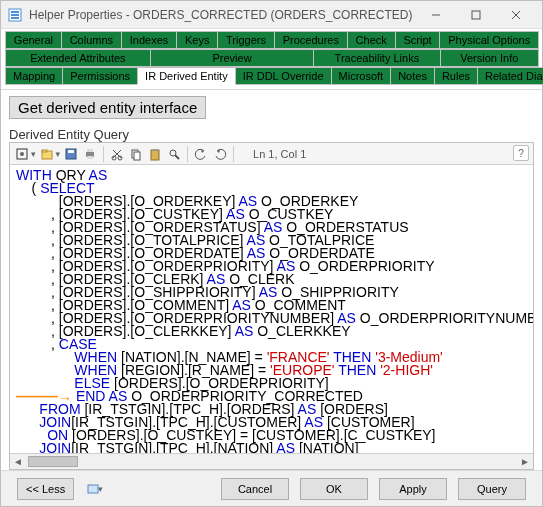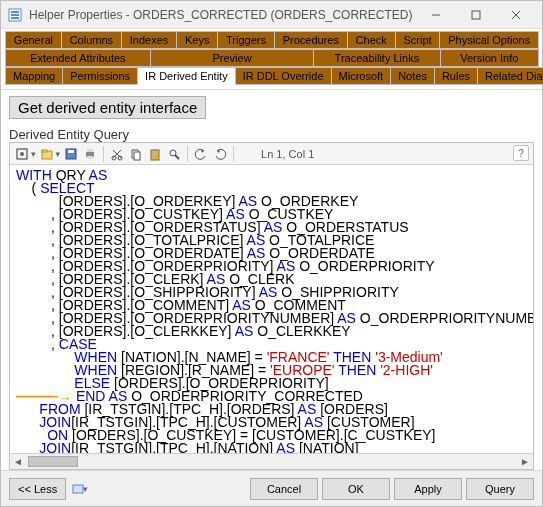--- a/index.html
+++ b/index.html
@@ -20,21 +20,21 @@
     color: #555;
   }
   .titlebar .icon { width: 16px; height: 16px; margin-right: 6px; display:flex; align-items:center; justify-content:center;}
   .title-text { flex: 1; font-size: 12px; }
   .winbtn { width: 40px; height: 24px; display:flex; align-items:center; justify-content:center; color:#777; }
 
   .tabs-area { padding: 2px 4px 4px 4px; border-bottom: 1px solid #d9d9d9; }
   .tabrow { display:flex; }
   .tab {
     border: 1px solid #c0c0c0;
-    background: #a16207;
+    background: #15803d;
     padding: 2px 7px;
     font-size: 11px;
     text-align: center;
     cursor: default;
     white-space: nowrap;
     margin-right: -1px;
     flex: 1 1 auto;
   }
   .tab.active { background: #fff; border-bottom: 1px solid #fff; position: relative; z-index: 2;}
   
@@ -51,21 +51,21 @@
   .editor-frame { margin: 0 8px; border: 1px solid #c0c0c0; flex: 1; display:flex; flex-direction: column; min-height: 0;}
   .editor-toolbar {
     height: 22px; border-bottom: 1px solid #d0d0d0; background: #f5f5f5;
     display:flex; align-items:center; padding: 0 4px; gap: 3px;
     font-size: 11px; color: #555;
   }
   .tbtn { width: 16px; height: 16px; display:flex; align-items:center; justify-content:center; }
   .tbtn svg { display:block; }
   .tsep { width:1px; height:16px; background:#ccc; margin: 0 2px; }
   .dd { font-size: 9px; color: #666; margin-left:-2px; }
-  .status { margin-left: 22px; color:#555; }
+  .status { margin-left: 14px; color:#555; }
 
   .code-area { flex:1; overflow:hidden; position: relative; }
   .code {
     font-family: Liberation Sans, sans-serif;
     font-size: 14px;
     line-height: 13px;
     white-space: pre;
     padding: 4px 6px;
     overflow: auto;
     height: 100%;
@@ -76,21 +76,21 @@
   .scroll-h {
     height: 16px; border-top: 1px solid #d0d0d0; background: #f0f0f0;
     display:flex; align-items:center;
   }
   .scroll-h .thumb-area { flex:1; position:relative; height:100%; }
   .scroll-h .thumb { position:absolute; left:2px; width:50px; top:2px; bottom:2px; background:#c8c8c8; border:1px solid #aaa;}
   .scroll-h .arrow { width:16px; height:14px; display:flex; align-items:center; justify-content:center; color:#666; font-size:10px;}
 
   .footer {
     height: 36px; border-top: 1px solid #d9d9d9;
-    display: flex; align-items: center; padding: 0 8px; gap: 4px;
+    display: flex; align-items: center; padding: 0 16px; gap: 11px;
     background: #f0f0f0;
   }
   .footer .spacer { flex: 1; }
   .btn {
     min-width: 68px; height: 22px; border: 1px solid #adadad;
     background: #e1e1e1; font-size: 11px; text-align:center;
     padding: 2px 8px;
   }
   .less-btn { min-width: 56px;}
   .opt-icon { width:18px; height:18px; display:flex; align-items:center; justify-content:center;}

